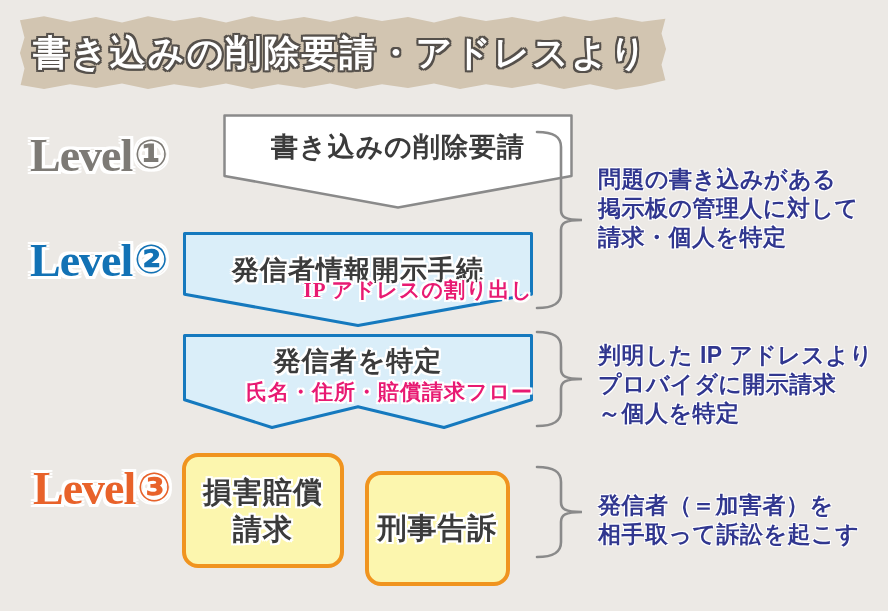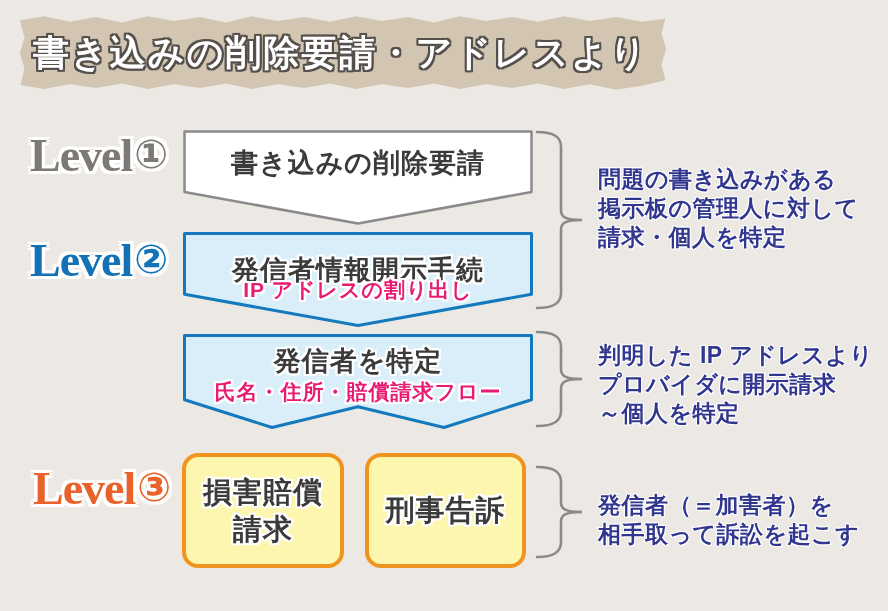--- a/index.html
+++ b/index.html
@@ -51,47 +51,48 @@
   .chev { position:absolute; left:183px; width:350px; height:95px; }
   .chev svg { position:absolute; left:0; top:0; width:100%; height:100%; overflow:visible; }
   .chev-title {
     position:absolute; left:0; right:0; text-align:center;
     font-size:27px; font-weight:bold; color:#3b3b3b; letter-spacing:1px;
     text-shadow:
       -2px -2px 0 #fff, 2px -2px 0 #fff, -2px 2px 0 #fff, 2px 2px 0 #fff,
       -2px 0 0 #fff, 2px 0 0 #fff, 0 -2px 0 #fff, 0 2px 0 #fff;
   }
   .chev-sub {
-    position:absolute; left:0; right:0; text-align:center;
+    position:absolute; left:0; right:0; text-align:right;
     font-size:21px; font-weight:bold; color:#e81a72; letter-spacing:1px;
     text-shadow:
       -2px -2px 0 #fff, 2px -2px 0 #fff, -2px 2px 0 #fff, 2px 2px 0 #fff,
       -2px 0 0 #fff, 2px 0 0 #fff, 0 -2px 0 #fff, 0 2px 0 #fff;
+    font-family: Liberation Serif, serif;
   }
-  #box1 { top:130px; }
+  #box1 { top:114px;margin-left:40px; }
   #box1 .chev-title { top:15px; }
   #box2 { top:232px; }
   #box2 .chev-title { top:20px; }
   #box2 .chev-sub   { top:44px; }
   #box3 { top:334px; }
   #box3 .chev-title { top:9px; }
   #box3 .chev-sub   { top:44px; }
 
   
   .ybox {
     position:absolute; top:453px; height:115px;
     background:#fcf6ae; border:4px solid #f0941f; border-radius:16px;
     display:flex; align-items:center; justify-content:center; text-align:center;
     font-size:29px; font-weight:bold; color:#3b3b3b; line-height:1.25; letter-spacing:1px;
     text-shadow:
       -2px -2px 0 #fff, 2px -2px 0 #fff, -2px 2px 0 #fff, 2px 2px 0 #fff,
       -2px 0 0 #fff, 2px 0 0 #fff, 0 -2px 0 #fff, 0 2px 0 #fff;
   }
   #ybox1 { left:182px; width:162px; }
-  #ybox2 { left:365px; width:161px; }
+  #ybox2 { left:365px; width:145px;margin-top:18px; }
 
   
   .brace { position:absolute; left:534px; width:52px; }
   .brace svg { width:100%; height:100%; overflow:visible; }
   #brace1 { top:129px; height:182px; }
   #brace2 { top:329px; height:100px; }
   #brace3 { top:464px; height:96px; }
 
   
   .ann {

